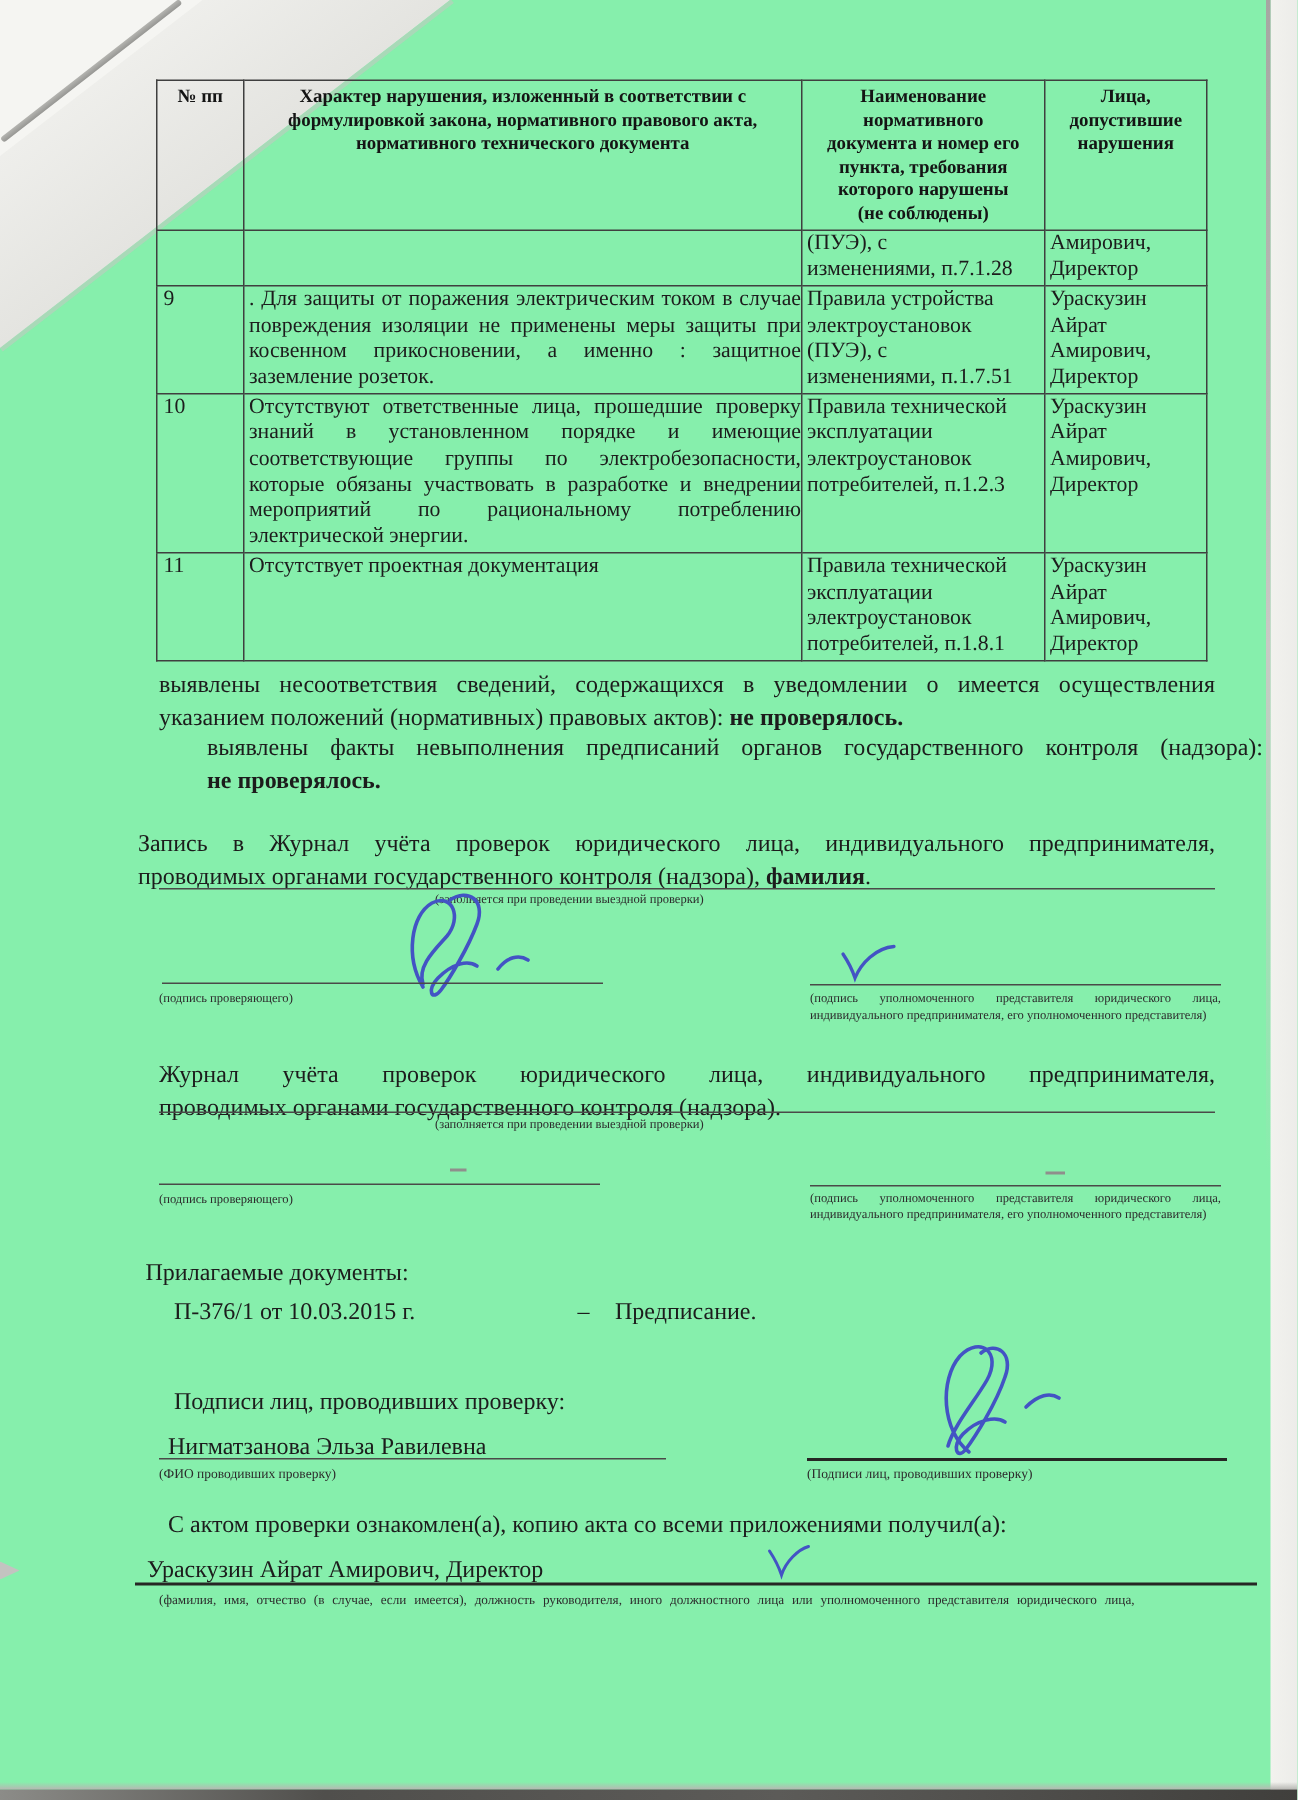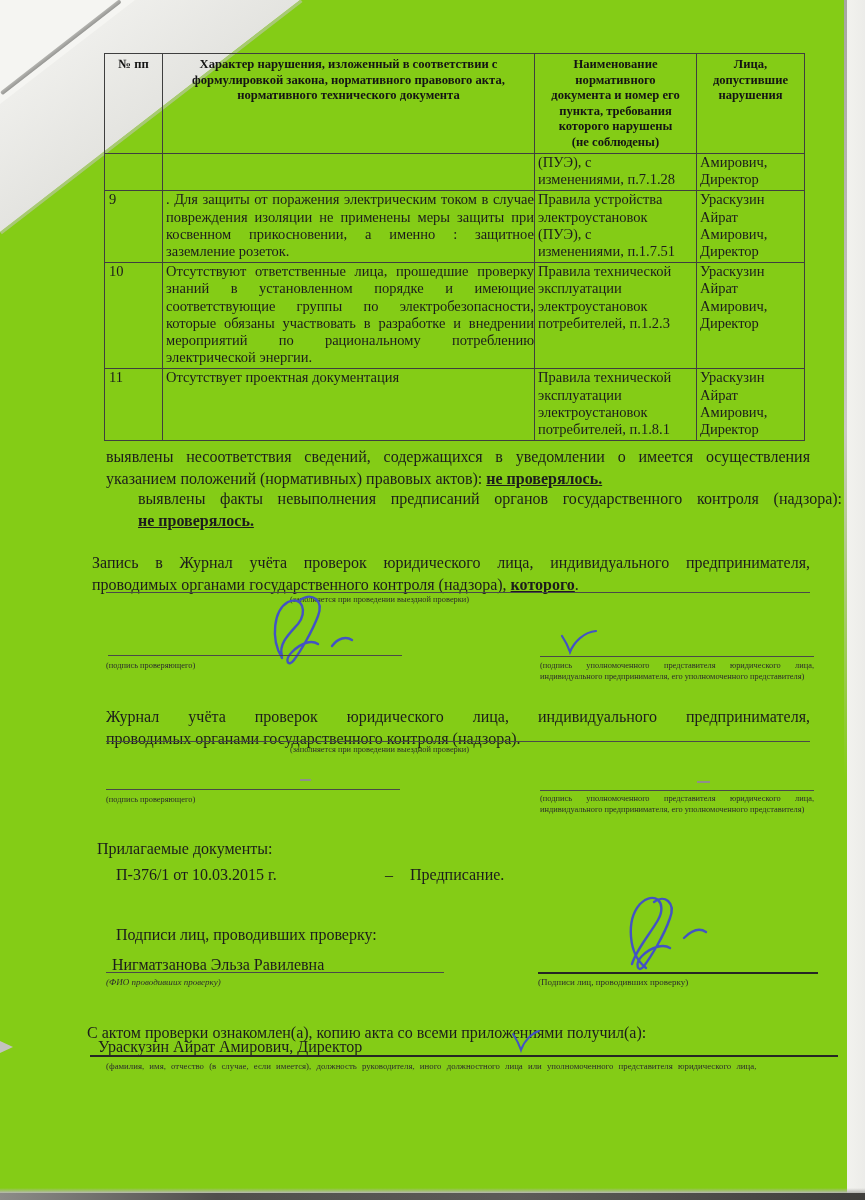--- a/index.html
+++ b/index.html
@@ -1,18 +1,18 @@
 <!DOCTYPE html>
 <html><head>
 <meta charset="utf-8">
 <style>
   html,body{margin:0;padding:0;background:#e9e9e6;}
   .page{
     position:relative;width:865px;height:1200px;overflow:hidden;
-    background:#84cc16;
+    background:#86efac;
     font-family:"Liberation Serif","DejaVu Serif",serif;
     color:#1c1c1c;
   }
   .abs{position:absolute;}
 
   
   .fold-tri1{left:0;top:0;width:300px;height:232px;
     background:linear-gradient(to bottom right,#f1f1ee 15%,#e2e2de 55%,#c6c6c2 72%,#ededea 78%);
     clip-path:polygon(0 0,100% 0,0 100%);}
   .fold-tri2{left:0;top:0;width:135px;height:104px;background:#f5f5f2;
@@ -45,21 +45,21 @@
   
   .pline{width:704px;font-size:16px;line-height:22px;text-align:justify;text-align-last:justify;}
   .pline-last{width:704px;font-size:16px;line-height:22px;text-align:left;}
   .caption{font-size:8.4px;color:#2c2c2c;line-height:10.5px;}
   .cap-center{text-align:left;}
   .cap-justify{text-align:justify;}
   .rule{height:0;border-bottom:1.6px solid #4a4a48;}
   .rule-dark{height:0;border-bottom:2px solid #262624;}
   .dash-mark{height:0;border-bottom:2px solid #8f8f8c;}
   .big{font-size:16px;}
-  b{font-weight:bold;text-decoration:underline;}
+  b{font-weight:bold;}
   svg.ink{overflow:visible;}
 </style>
 </head>
 <body>
 
 <div class="page">
 
   <div class="abs fold-tri1"></div>
   <div class="abs fold-tri2"></div>
   <div class="abs fold-line2"></div>
@@ -143,21 +143,21 @@
     <div class="pline-last"><span>указанием положений (нормативных) правовых актов): </span><b>не проверялось.</b></div>
   </div>
 
   <div class="abs" style="left:106px;top:488px;margin-left:32px;">
     <div class="pline">выявлены факты невыполнения предписаний органов государственного контроля (надзора):</div>
     <div class="pline-last"><b>не проверялось.</b></div>
   </div>
 
   <div class="abs" style="left:92px;top:552px;">
     <div class="pline" style="width:718px">Запись в Журнал учёта проверок юридического лица, индивидуального предпринимателя,</div>
-    <div class="pline-last" style="width:718px"><span>проводимых органами государственного контроля (надзора), </span><b>которого</b><span>.</span></div>
+    <div class="pline-last" style="width:718px"><span>проводимых органами государственного контроля (надзора), </span><b>фамилия</b><span>.</span></div>
   </div>
   <div class="abs rule" style="left:106px;top:592px;width:704px;"></div>
   <div class="abs caption cap-center" style="left:290px;top:595px;width:320px;">(заполняется при проведении выездной проверки)</div>
 
   <svg class="abs ink" style="left:248px;top:594px;" width="150" height="72" viewBox="0 0 150 72">
     <g fill="none" stroke="#4353c4" stroke-width="2.4" stroke-linecap="round">
       <path d="M34 64 C22 44 26 16 40 8 C54 1 60 18 50 30 C42 39 30 50 34 62"></path>
       <path d="M52 6 C64 -2 76 6 70 22 C64 38 52 58 46 66 C40 74 36 66 44 58 C54 48 64 46 70 50"></path>
       <path d="M84 52 C90 44 98 42 104 46"></path>
     </g>
@@ -193,24 +193,24 @@
   <div class="abs big" style="left:112px;top:956px;">Нигматзанова Эльза Равилевна</div>
   <svg class="abs ink" style="left:588px;top:894px;" width="140" height="80" viewBox="0 0 140 80">
     <g fill="none" stroke="#4353c4" stroke-width="2.4" stroke-linecap="round">
       <path d="M58 74 C40 60 38 26 52 10 C66 -4 80 8 70 26 C62 40 48 56 44 70"></path>
       <path d="M66 8 C76 0 88 8 82 24 C76 42 62 64 56 72 C50 80 46 70 54 62 C64 52 76 50 82 54"></path>
       <path d="M96 44 C104 36 112 34 118 38"></path>
     </g>
   </svg>
   <div class="abs rule" style="left:106px;top:972px;width:338px;"></div>
   <div class="abs rule-dark" style="left:538px;top:972px;width:280px;"></div>
-  <div class="abs caption cap-center" style="left:106px;top:977px;width:338px;font-size:9px;font-style:italic;">(ФИО  проводивших проверку)</div>
+  <div class="abs caption cap-center" style="left:106px;top:977px;width:338px;font-size:9px;">(ФИО  проводивших проверку)</div>
   <div class="abs caption cap-center" style="left:538px;top:977px;width:280px;font-size:9px;">(Подписи лиц, проводивших проверку)</div>
 
-  <div class="abs big" style="left:87px;top:1008px;margin-top:16px;">С актом проверки ознакомлен(а), копию акта со всеми приложениями получил(а):</div>
+  <div class="abs big" style="left:112px;top:1008px;">С актом проверки ознакомлен(а), копию акта со всеми приложениями получил(а):</div>
   <div class="abs big" style="left:98px;top:1038px;">Ураскузин Айрат Амирович, Директор</div>
   <svg class="abs ink" style="left:508px;top:1028px;" width="36" height="28" viewBox="0 0 36 28">
     <path d="M5 6 C9 12 11 16 13 22 C16 13 24 5 31 3" fill="none" stroke="#4353c4" stroke-width="2" stroke-linecap="round"></path>
   </svg>
   <div class="abs rule-dark" style="left:90px;top:1055px;width:748px;"></div>
   <div class="abs caption" style="left:106px;top:1061px;width:720px;font-size:8.8px;word-spacing:3px;">(фамилия, имя, отчество (в случае, если имеется), должность руководителя, иного должностного лица или уполномоченного представителя юридического лица,</div>
 
 </div>
 
 </body></html>

